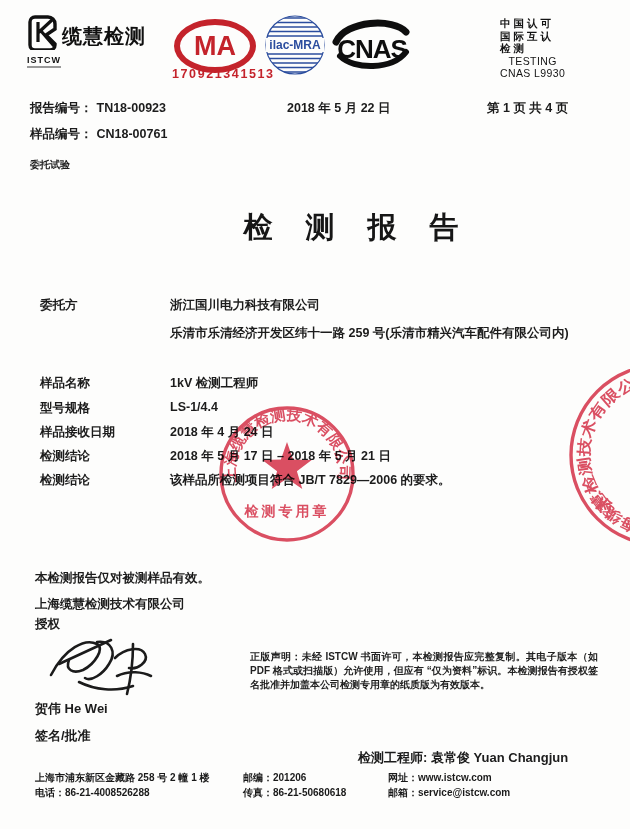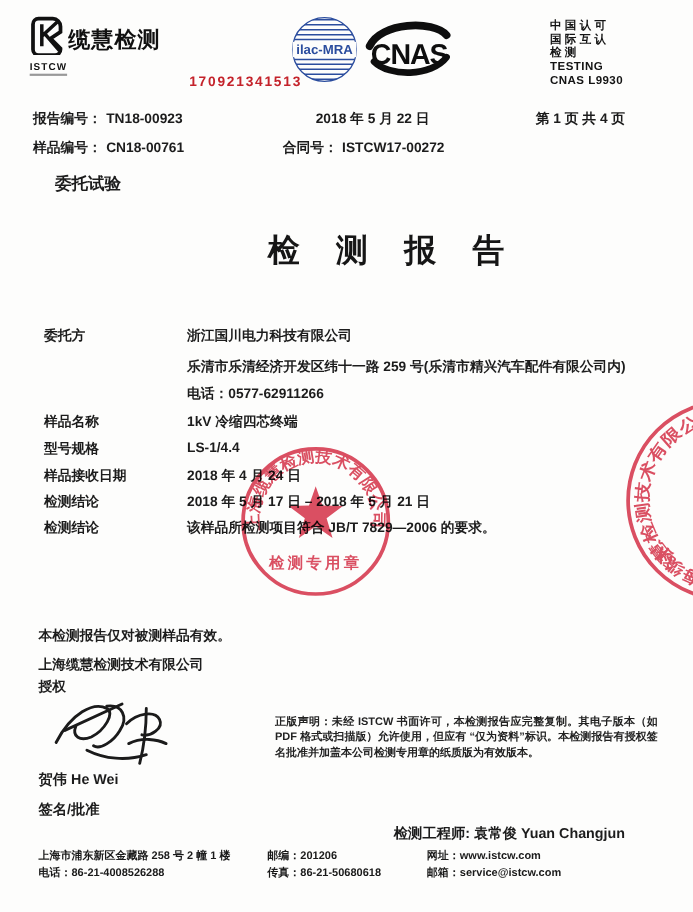--- a/index.html
+++ b/index.html
@@ -15,25 +15,25 @@
   .istcw-tagline{width:34px;height:2px;background:#999;margin:1px auto 0;}
   .brand-text{font-size:20px;font-weight:900;color:#101010;letter-spacing:1px;}
   .cma-oval{
     width:70px;height:42px;border:6px solid #c4232b;border-radius:50%;
     display:flex;align-items:center;justify-content:center;
   }
   .cma-ma{font-size:27px;font-weight:900;color:#c4232b;letter-spacing:0;}
   .cma-number{font-size:12.5px;font-weight:900;color:#c4232b;letter-spacing:1.6px;}
   .accred{font-size:10.5px;line-height:12.5px;color:#141414;}
   .accred .zh{letter-spacing:3px;font-weight:700;}
-  .accred .en{font-weight:700;letter-spacing:0.4px;}
+  .accred .en{font-weight:400;letter-spacing:0.4px;text-align:center;}
   
   .meta{font-size:12.5px;font-weight:700;white-space:nowrap;}
   .meta .v{margin-left:4px;}
-  .test-type{font-size:15px;font-weight:700;margin-left:20px;}
+  .test-type{font-size:10px;font-weight:700;}
   
   .title{
     left:0;top:208px;width:100%;text-align:center;
     font-size:29px;font-weight:700;letter-spacing:33px;padding-left:33px;
     box-sizing:border-box;color:#161616;margin-left:36px;
   }
   
   .frow{position:absolute;left:0;width:100%;height:20px;}
   .flabel{position:absolute;left:40px;font-size:12.5px;font-weight:700;white-space:nowrap;}
   .fvalue{position:absolute;left:170px;width:440px;font-size:12.5px;font-weight:700;}
@@ -56,20 +56,23 @@
     <svg width="32" height="36" viewBox="0 0 32 36">
       <path d="M7 3 h13 a7 7 0 0 1 7 7 v5 l-9 6 9 9 v1 a5 5 0 0 1 -5 5 h-15 a5 5 0 0 1 -5 -5 v-23 a5 5 0 0 1 5 -5 z" fill="none" stroke="#111" stroke-width="3.4"></path>
       <path d="M10 8 v20 M10 19 L24 6 M13 17 L26 32" fill="none" stroke="#111" stroke-width="3.2"></path>
     </svg>
     <div class="istcw-sub">ISTCW</div>
     <div class="istcw-tagline"></div>
   </div>
 
   <span class="abs brand-text" style="left:62px;top:23px;">缆慧检测</span>
 
+  <div class="abs cma-oval" style="left:174px;top:19px;">
+    <span class="cma-ma">MA</span>
+  </div>
   <span class="abs cma-number" style="left:172px;top:67px;">170921341513</span>
 
   <div class="abs" style="left:332px;top:18px;width:80px;">
     <svg width="80" height="54" viewBox="0 0 80 54">
       <path d="M4 24 C14 2 62 0 74 14" fill="none" stroke="#0e0e0e" stroke-width="7" stroke-linecap="round"></path>
       <text x="40" y="40" text-anchor="middle" font-size="26" font-weight="900" letter-spacing="-1" fill="#0e0e0e">CNAS</text>
       <path d="M8 38 C22 52 60 52 74 34" fill="none" stroke="#0e0e0e" stroke-width="6" stroke-linecap="round"></path>
     </svg>
   </div>
 
@@ -108,43 +111,36 @@
 
   <span class="abs meta" style="left:30px;top:100px;">
     <span>报告编号：</span><span class="v">TN18-00923</span>
   </span>
   <span class="abs meta" style="left:287px;top:100px;">2018 年 5 月 22 日</span>
   <span class="abs meta" style="left:487px;top:100px;">第 1 页 共 4 页</span>
 
   <span class="abs meta" style="left:30px;top:126px;text-align:center;">
     <span>样品编号：</span><span class="v">CN18-00761</span>
   </span>
-  <span class="abs meta" style="left:257px;top:126px;">
-    <span>合同号：</span><span class="v">ISTCW17-00272</span>
-  </span>
 
   <span class="abs test-type" style="left:30px;top:158px;">委托试验</span>
 
   <div class="abs title">检测报告</div>
 
   <div class="frow" style="top:297px;">
     <span class="flabel">委托方</span>
     <span class="fvalue">浙江国川电力科技有限公司</span>
   </div>
   <div class="frow" style="top:325px;">
     <span class="flabel"></span>
     <span class="fvalue">乐清市乐清经济开发区纬十一路 259 号(乐清市精兴汽车配件有限公司内)</span>
   </div>
-  <div class="frow" style="top:350px;">
-    <span class="flabel"></span>
-    <span class="fvalue">电话：0577-62911266</span>
-  </div>
   <div class="frow" style="top:375px;">
     <span class="flabel">样品名称</span>
-    <span class="fvalue">1kV 冷缩四芯终端</span>
+    <span class="fvalue">1kV 检测工程师</span>
   </div>
   <div class="frow" style="top:400px;">
     <span class="flabel">型号规格</span>
     <span class="fvalue">LS-1/4.4</span>
   </div>
   <div class="frow" style="top:424px;">
     <span class="flabel">样品接收日期</span>
     <span class="fvalue">2018 年 4 月 24 日</span>
   </div>
   <div class="frow" style="top:448px;">

